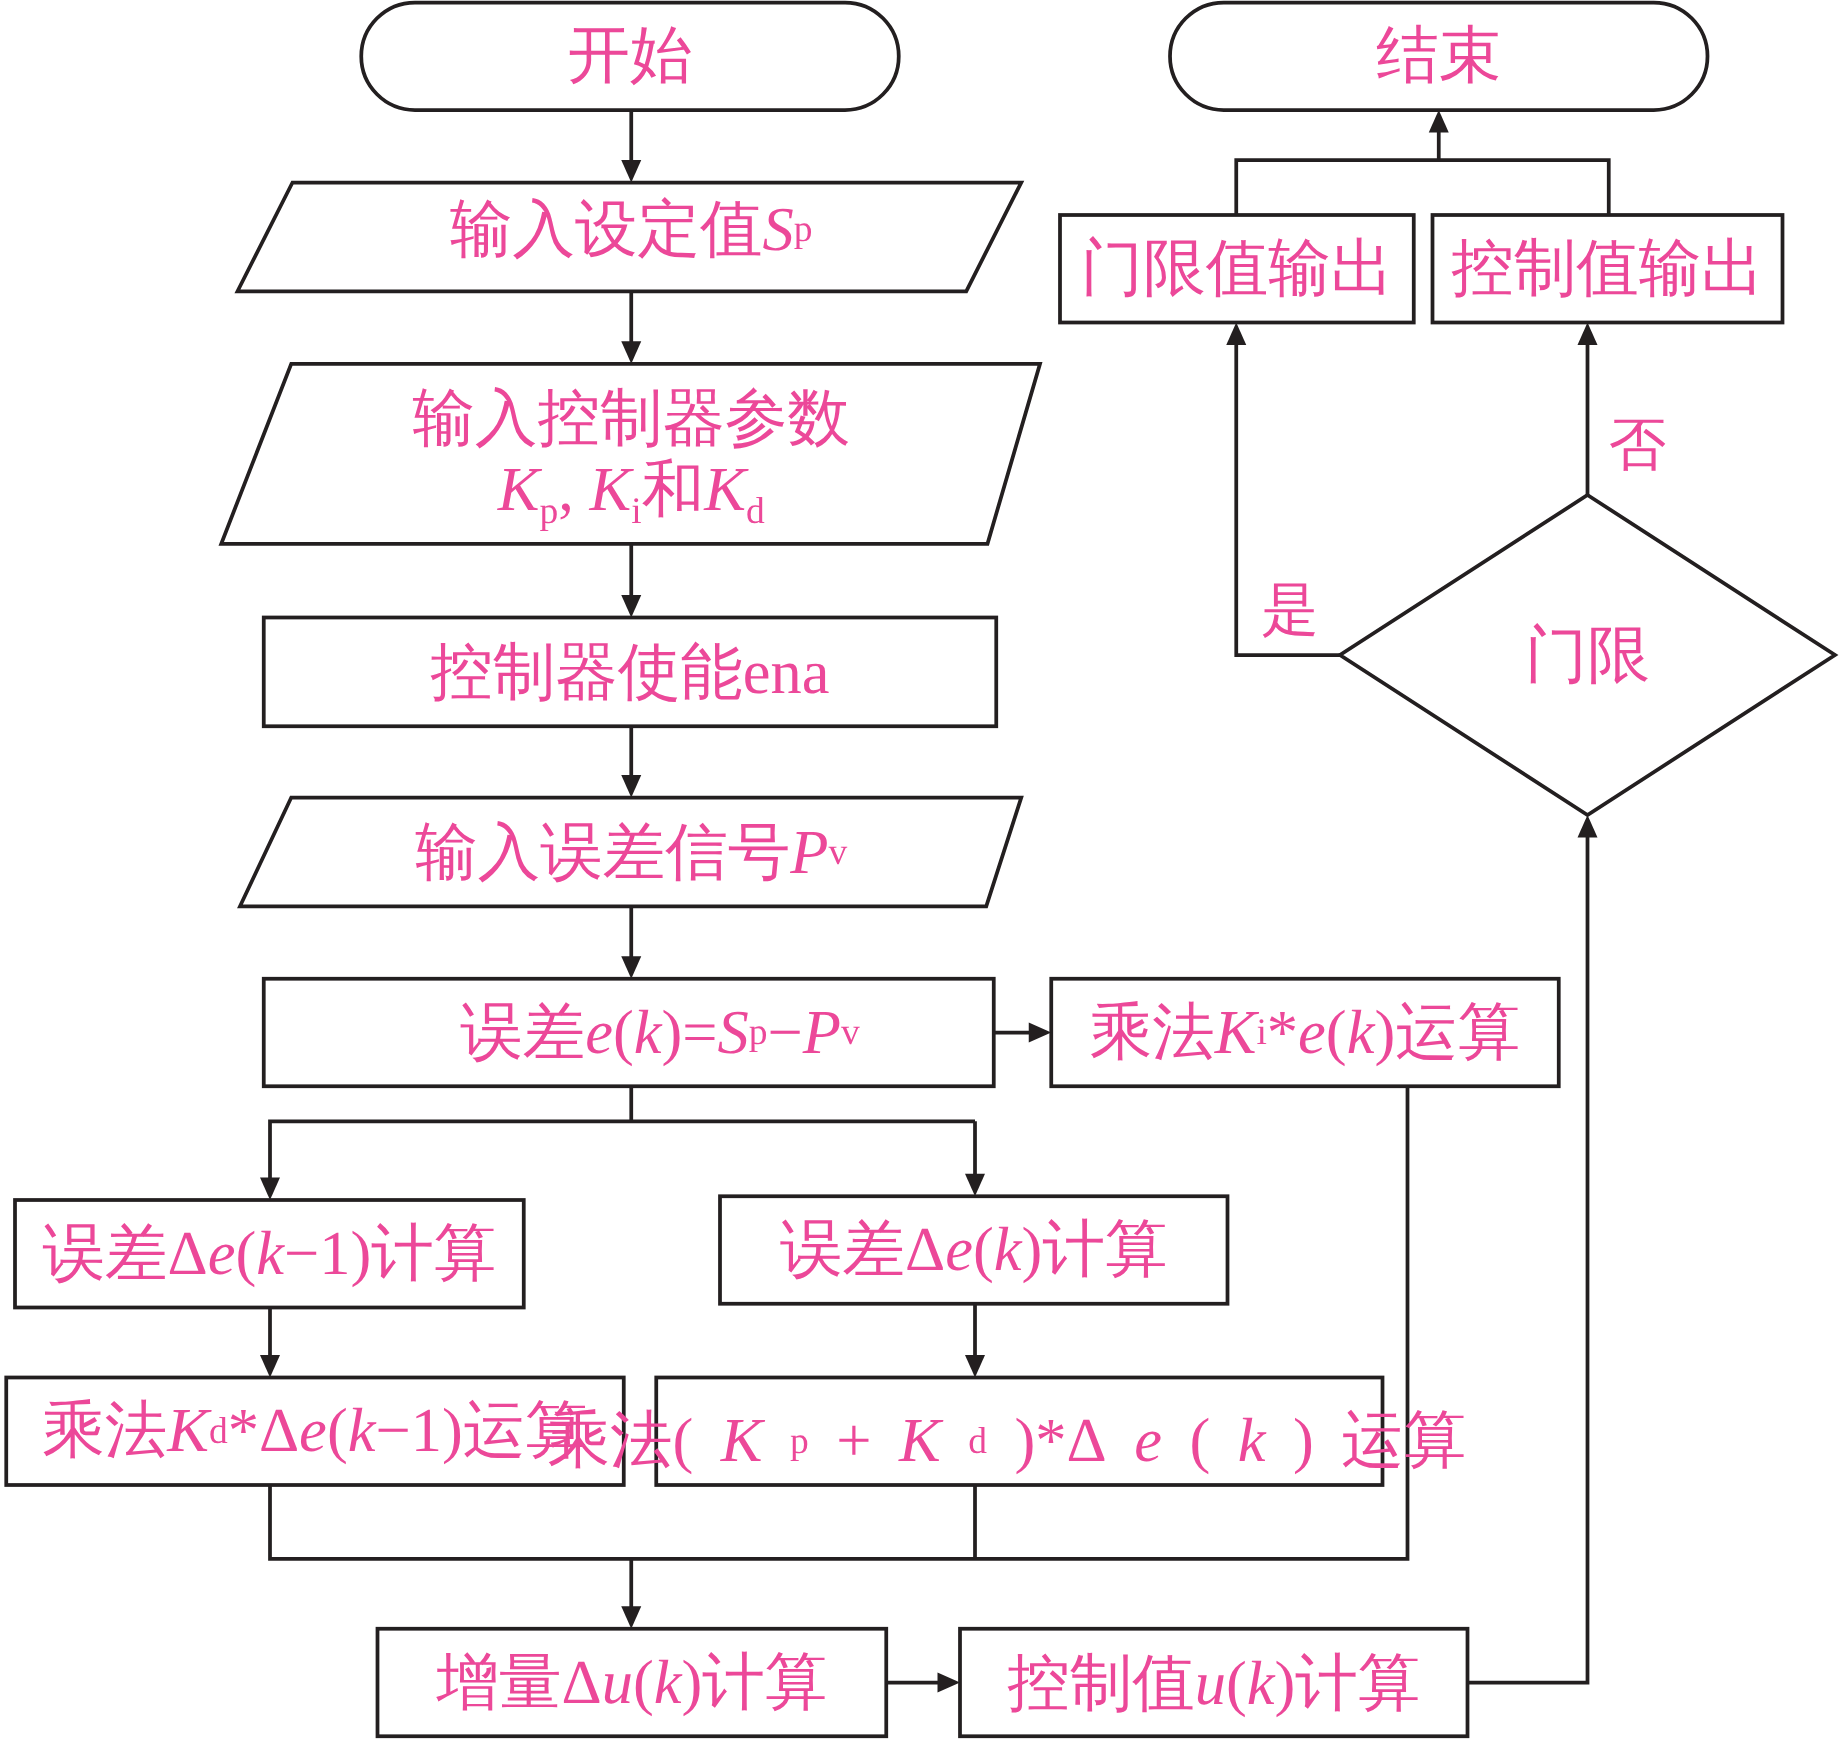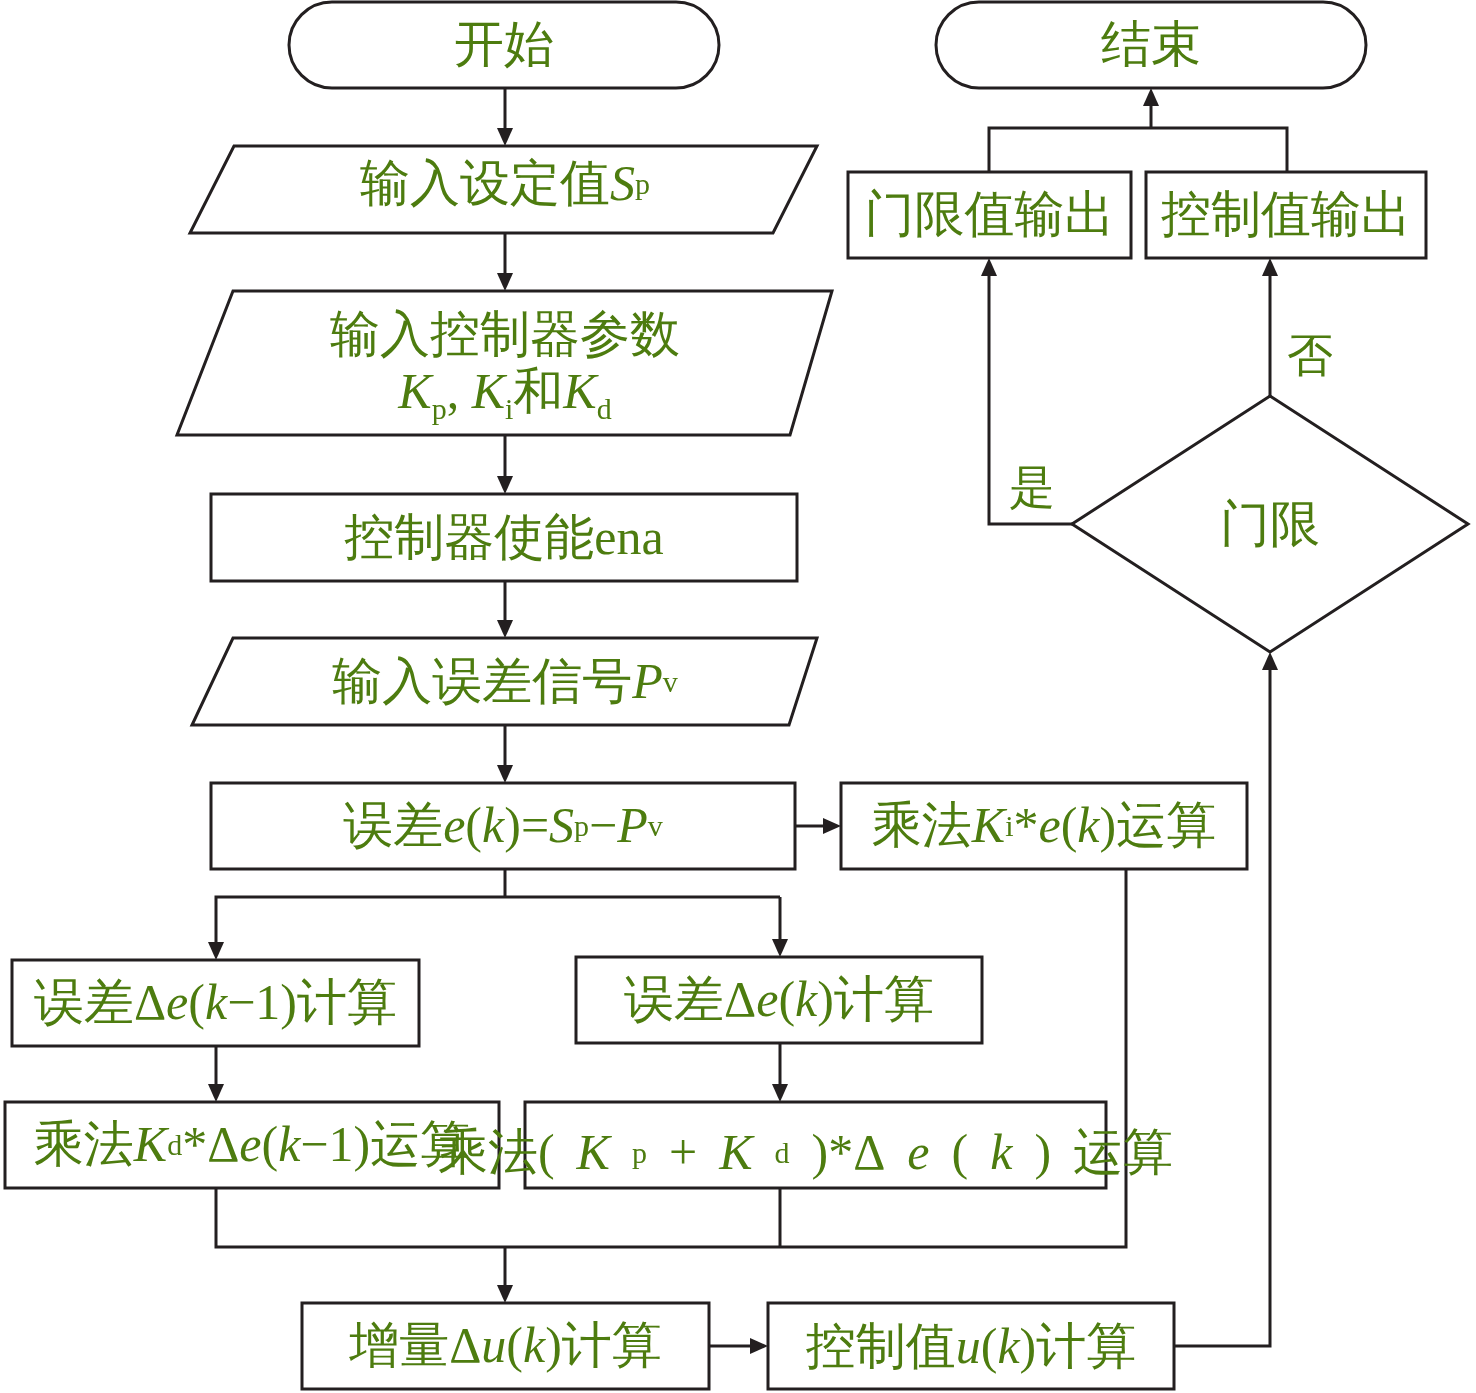--- a/index.html
+++ b/index.html
@@ -3,21 +3,21 @@
 <meta charset="utf-8">
 <style>
   html, body { margin: 0; padding: 0; background: #ffffff; }
   body { width: 1476px; height: 1393px; position: relative; overflow: hidden; }
   svg#flow { position: absolute; left: 0; top: 0; }
   .shape { fill: #ffffff; stroke: #231f20; stroke-width: 3; }
   .line { fill: none; stroke: #231f20; stroke-width: 3; }
   .arrow { fill: #231f20; stroke: none; }
   .lbl {
     position: absolute; display: flex; align-items: center; justify-content: center;
-    font-family: "Liberation Serif", "DejaVu Serif", serif; color: #4d7c0f;
+    font-family: "Liberation Serif", "DejaVu Serif", serif; color: #ec4899;
     font-size: 50px; white-space: nowrap; line-height: 1.15; text-align: center;
   }
   .lbl .col { display: flex; flex-direction: column; align-items: center; }
   .lbl i { font-style: italic; }
   .lbl sub { font-size: 30px; vertical-align: -0.35em; line-height: 0; }
   .edge-lbl { font-size: 46px; }
 </style>
 </head>
 <body>
 
@@ -104,21 +104,21 @@
 <div class="lbl" style="left:211px;top:494px;width:586px;height:87px;">
   <span>控制器使能ena</span>
 </div>
 
 <div class="lbl" style="left:200px;top:638px;width:610px;height:87px;">
   <span>输入误差信号</span>
     <i>P</i>
     <sub>v</sub>
 </div>
 
-<div class="lbl" style="left:211px;top:783px;width:584px;height:86px;">
+<div class="lbl" style="left:211px;top:783px;width:584px;height:86px;padding-left:25px;">
   <span>误差</span>
     <i>e</i>
     <span>(</span>
     <i>k</i>
     <span>)</span>
     <span>=</span>
     <i>S</i>
     <sub>p</sub>
     <span>−</span>
     <i>P</i>

